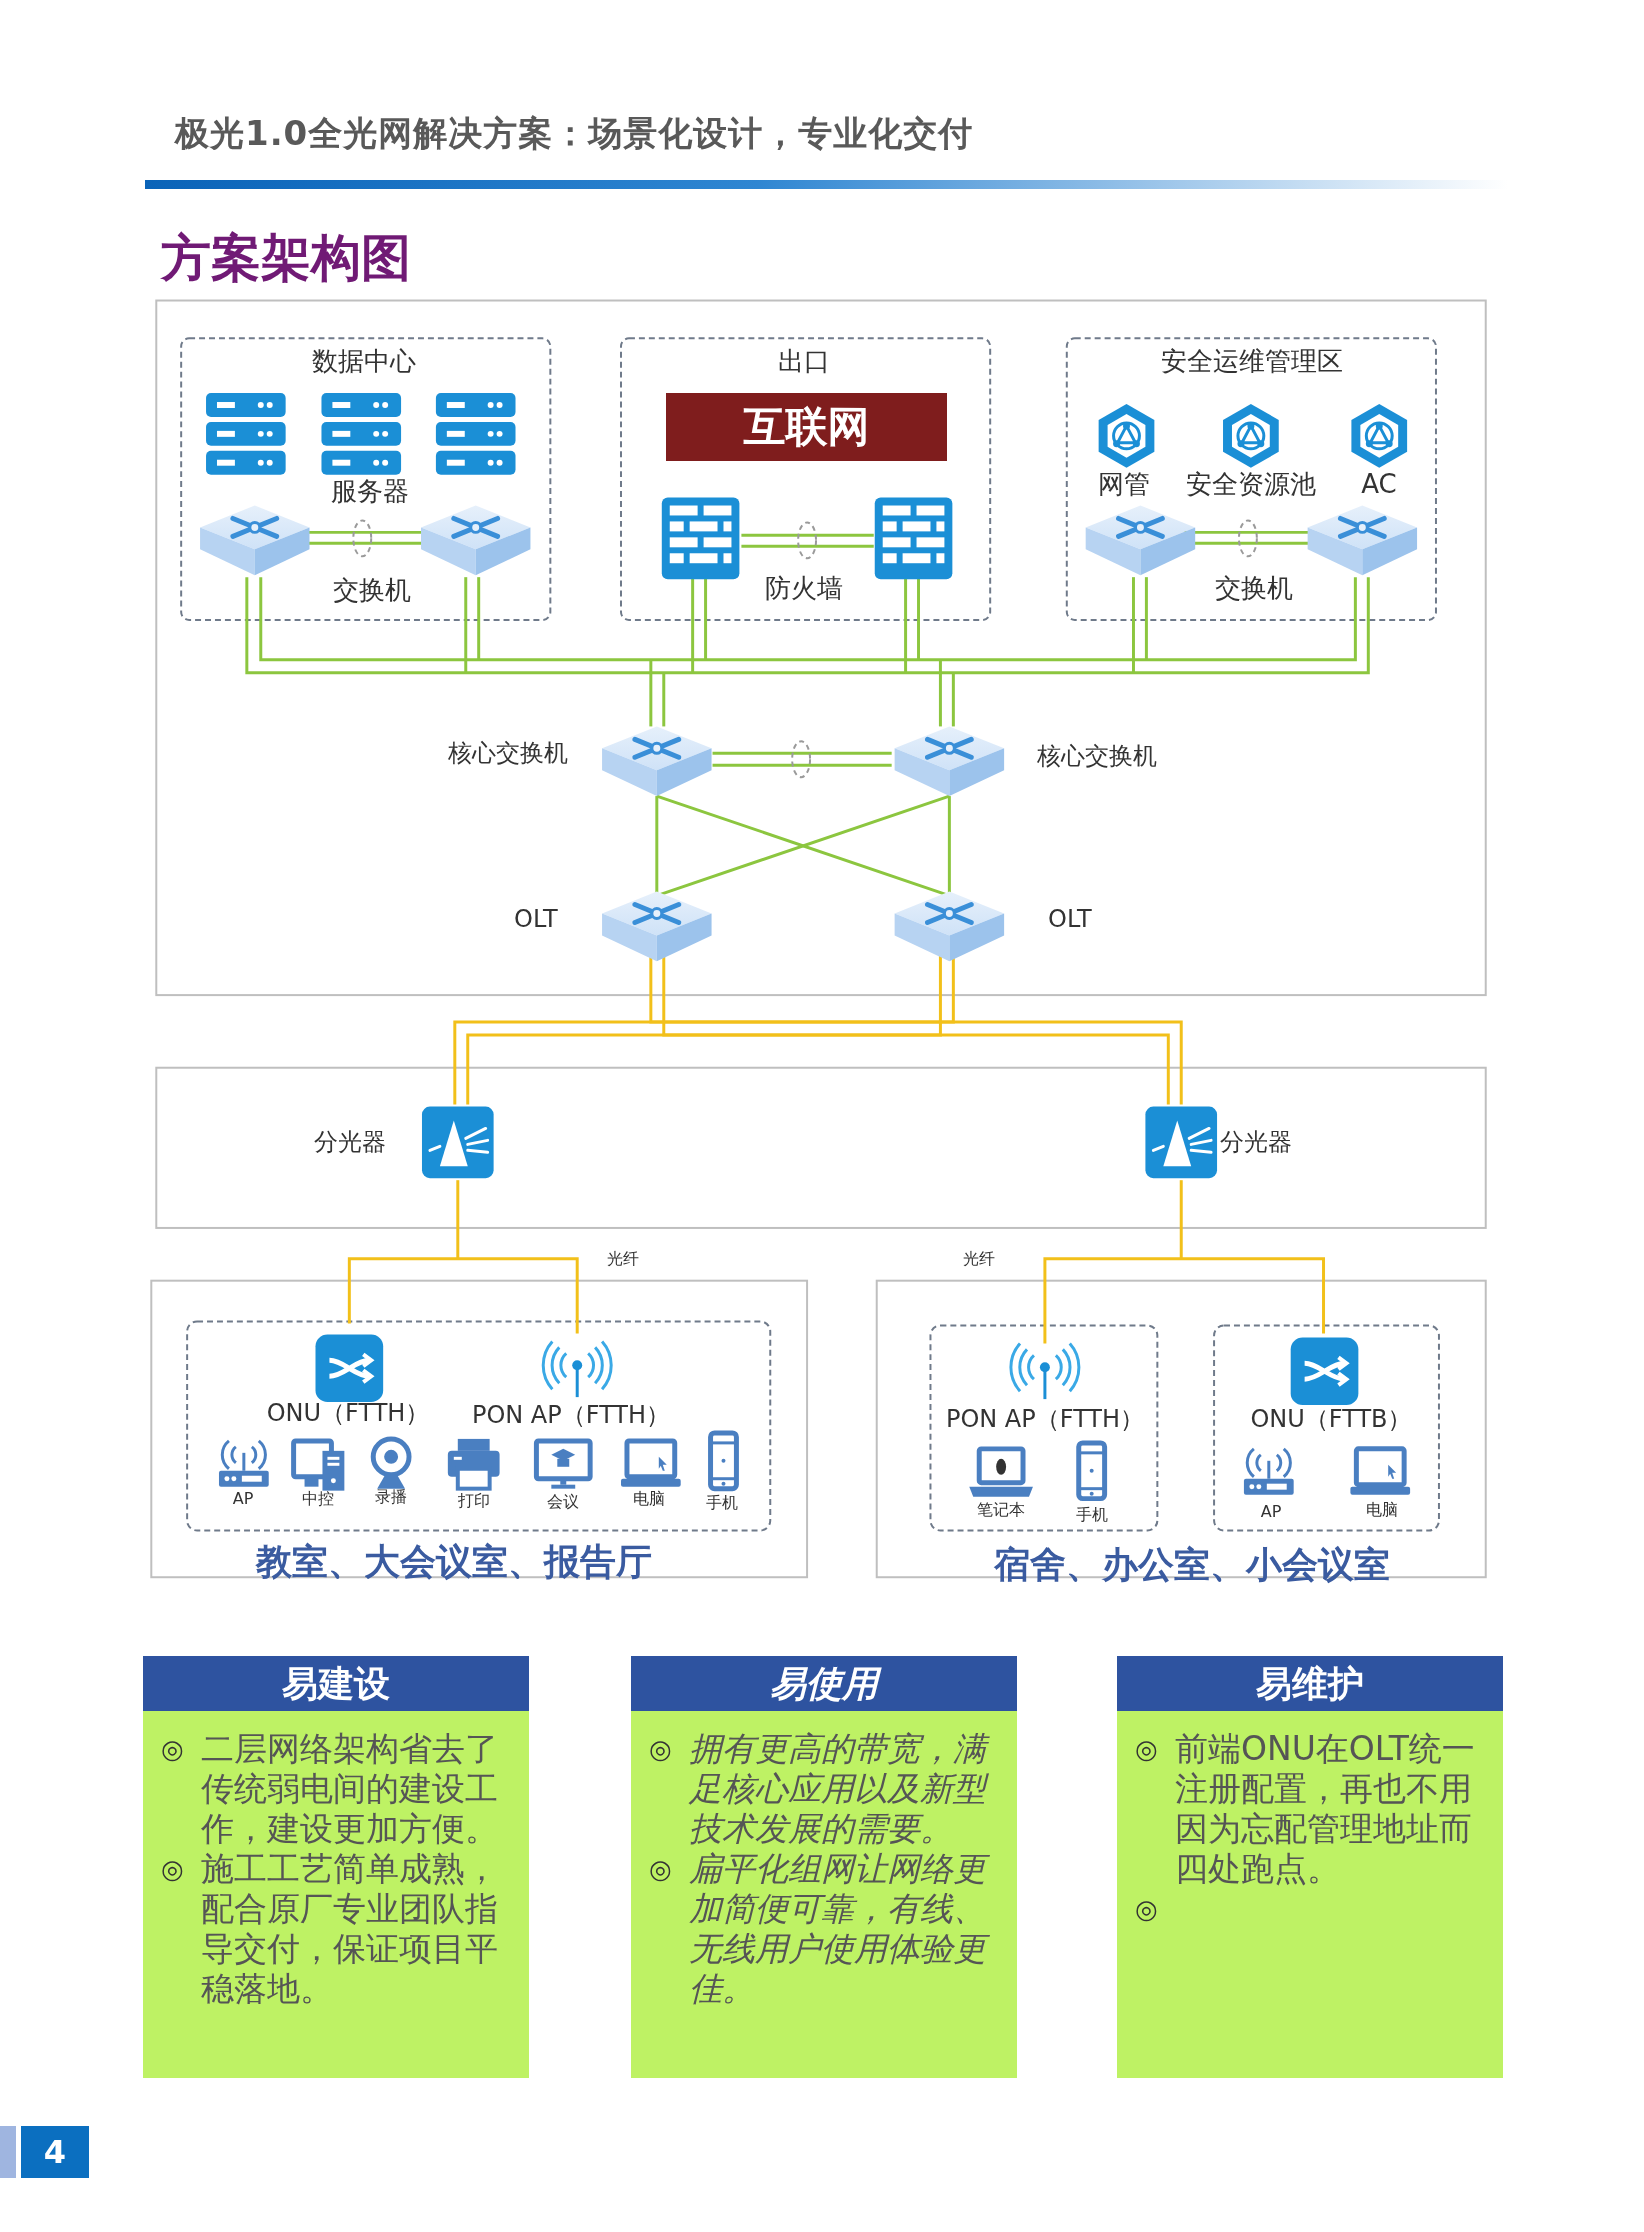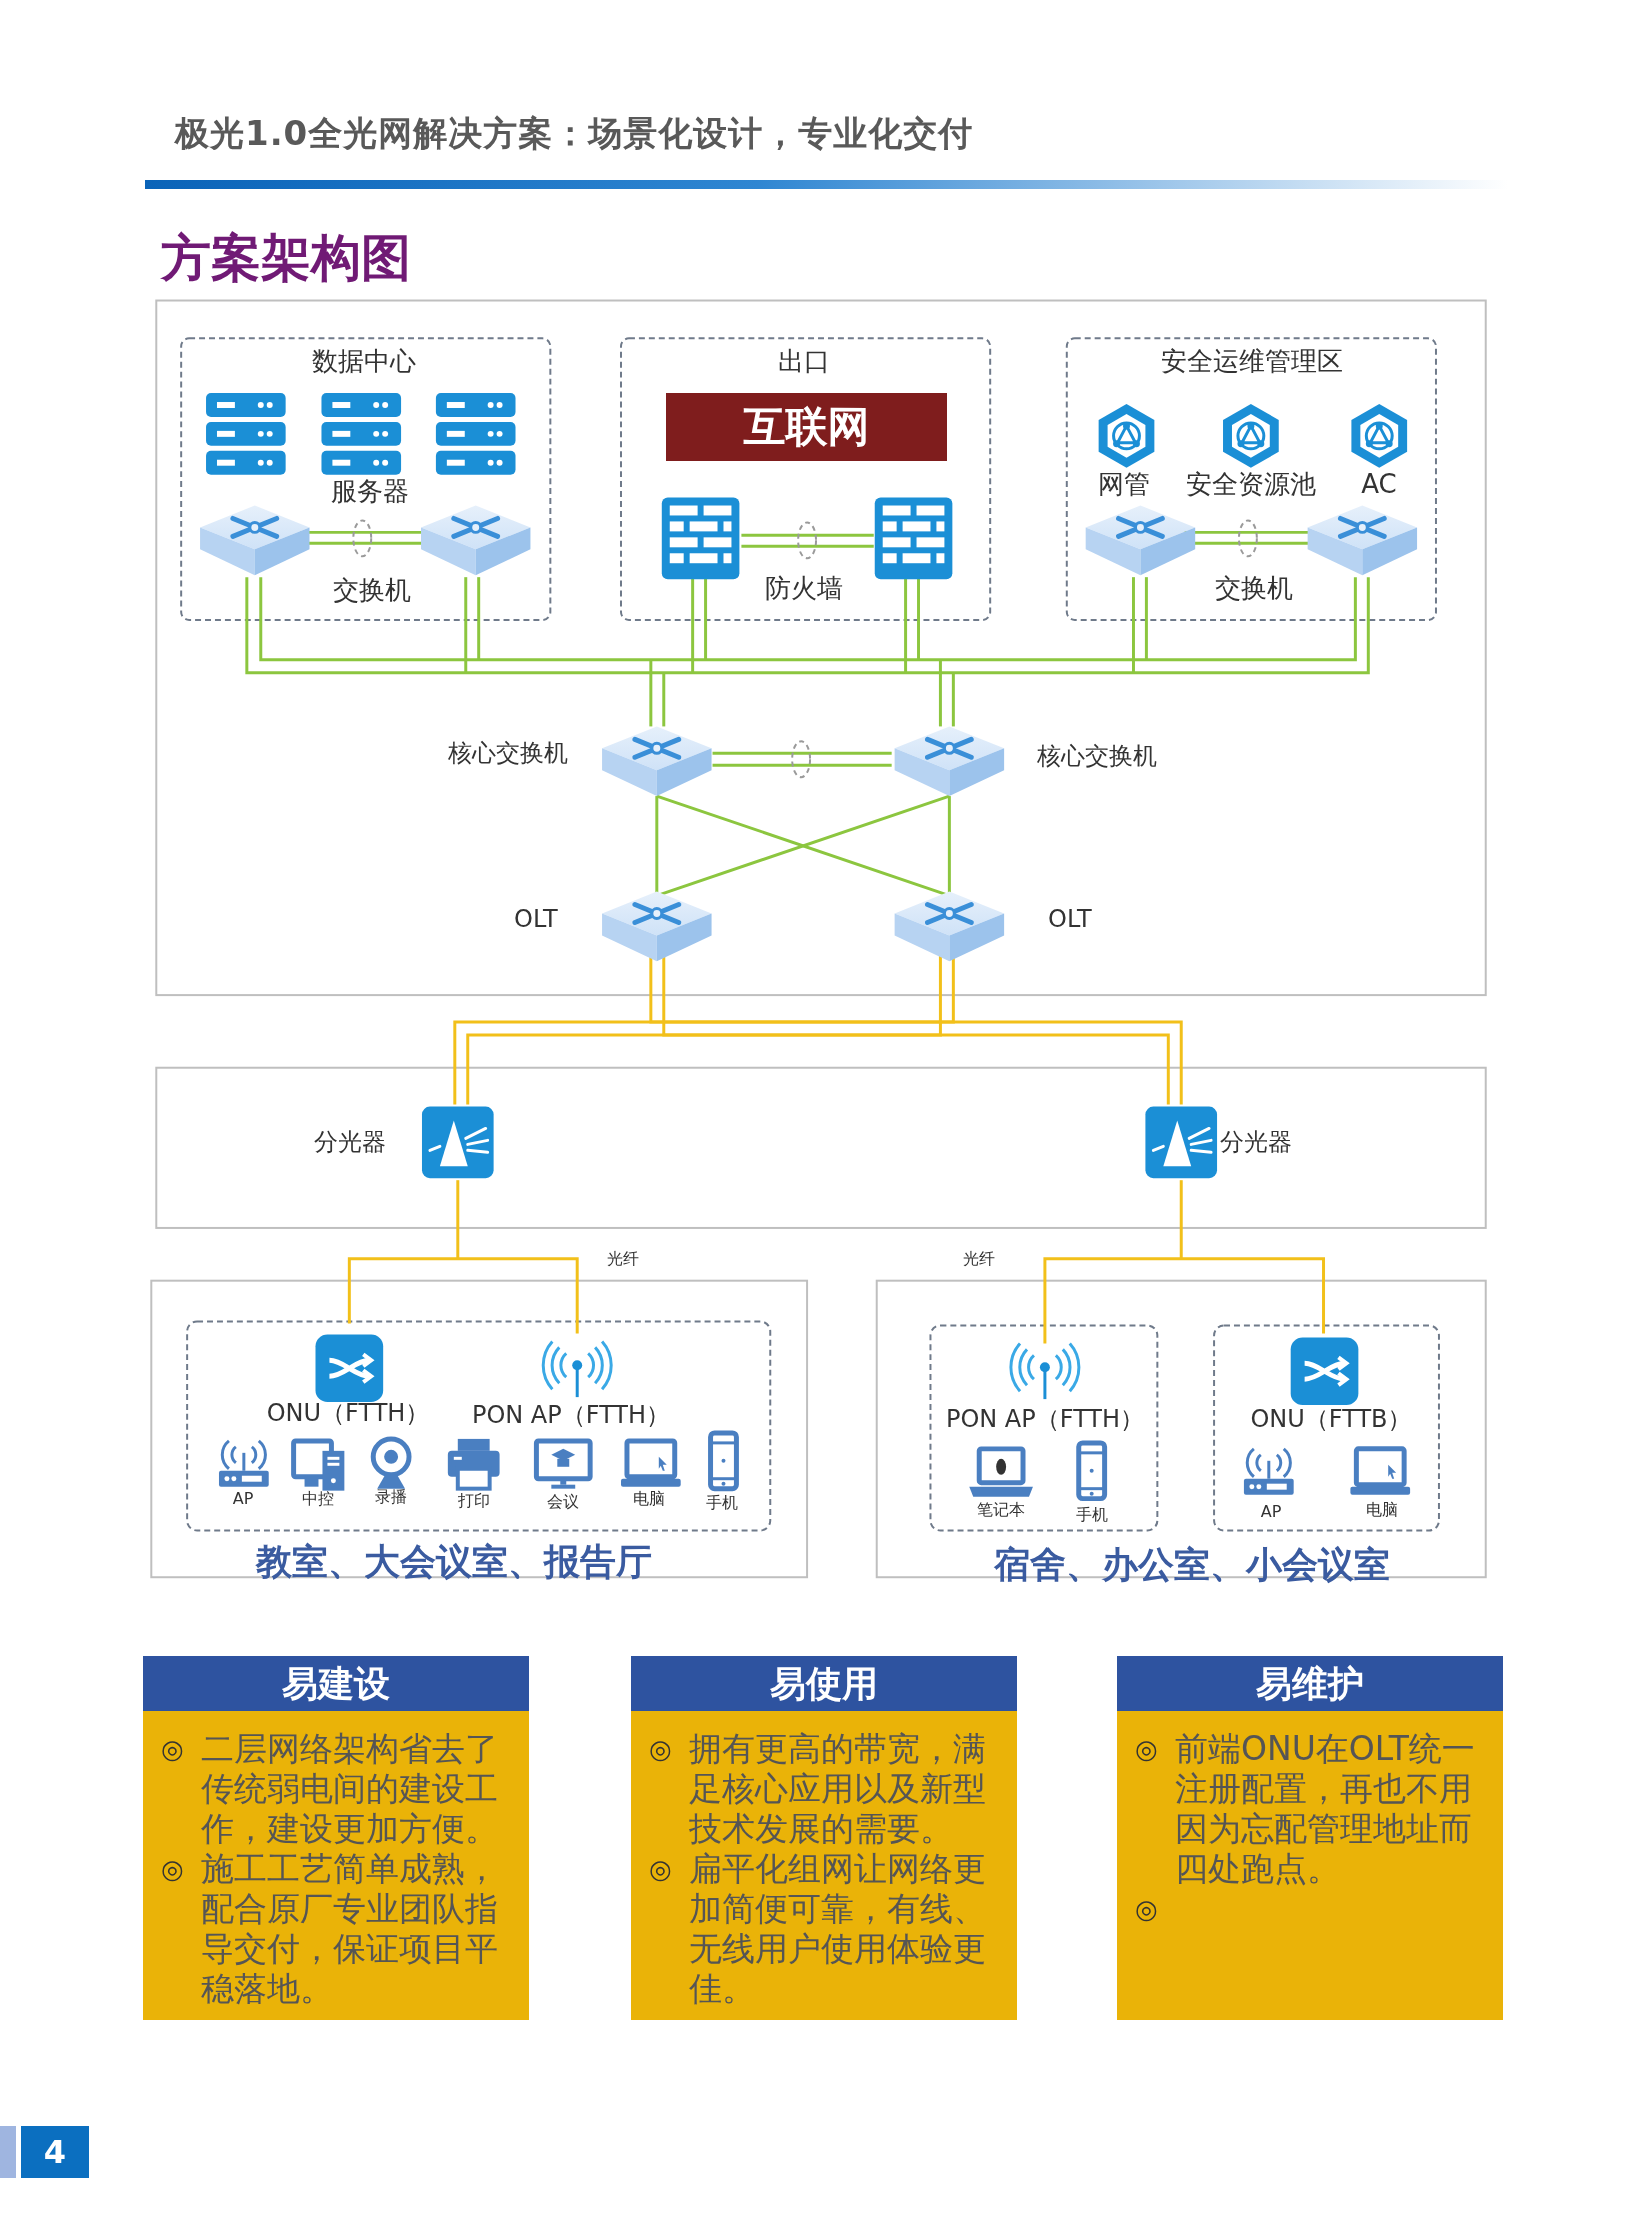--- a/index.html
+++ b/index.html
@@ -8,21 +8,21 @@
   .title{left:175px;top:111px;font-size:34px;font-weight:bold;color:#595959;letter-spacing:1px;white-space:nowrap;}
   .title-bar{left:145px;top:180px;width:1363px;height:9px;background:linear-gradient(90deg,#0a63b8 0%,#2f86d2 45%,#8bbbe6 70%,rgba(255,255,255,0) 100%);}
   .subtitle{left:161px;top:225px;font-size:50px;font-weight:bold;color:#701a75;white-space:nowrap;}
   svg.diagram{position:absolute;left:0;top:0;}
   .lbl{position:absolute;font-size:26px;color:#333;white-space:nowrap;transform:translateX(-50%);line-height:1;}
   .lbl.left{transform:none;}
   .lbl.sm{font-size:16px;}
   .lbl.md{font-size:24px;}
   .net{position:absolute;left:666px;top:393px;width:281px;height:68px;background:#7f1d1d;color:#fff;font-size:42px;font-weight:bold;text-align:center;line-height:68px;}
   .zone{position:absolute;font-size:36px;font-weight:bold;color:#3a5ba0;white-space:nowrap;transform:translateX(-50%);}
-  .card{position:absolute;top:1656px;width:386px;height:364px;background:#eab308;}
+  .card{position:absolute;top:1656px;width:386px;height:422px;background:#bef264;}
   .card-head{height:55px;background:#2e53a0;color:#fff;font-size:36px;font-weight:bold;text-align:center;line-height:55px;}
   .card-body{padding:18px 18px 0 18px;}
   .bullet{display:flex;font-size:33px;line-height:40px;color:#555;}
   .bullet .mark{flex:0 0 40px;font-size:26px;color:#333;}
   .bullet .txt{flex:1;}
   .pgnum{left:21px;top:2126px;width:68px;height:52px;background:#0b6fc0;color:#fff;font-size:32px;font-weight:bold;text-align:center;line-height:52px;}
   .pgstrip{left:0;top:2126px;width:16px;height:52px;background:#9fb5e0;}
 </style>
 </head>
 <body>
@@ -330,21 +330,21 @@
     <div class="bullet">
         <span class="mark">◎</span>
         <span class="txt">二层网络架构省去了传统弱电间的建设工作，建设更加方便。</span>
       </div>
     <div class="bullet">
         <span class="mark">◎</span>
         <span class="txt">施工工艺简单成熟，配合原厂专业团队指导交付，保证项目平稳落地。</span>
       </div>
   </div>
 </div>
-<div class="card" style="left:631px;">
+<div class="card" style="left:631px;font-style:italic;">
   <div class="card-head">易使用</div>
   <div class="card-body">
     <div class="bullet">
         <span class="mark">◎</span>
         <span class="txt">拥有更高的带宽，满足核心应用以及新型技术发展的需要。</span>
       </div>
     <div class="bullet">
         <span class="mark">◎</span>
         <span class="txt">扁平化组网让网络更加简便可靠，有线、无线用户使用体验更佳。</span>
       </div>

